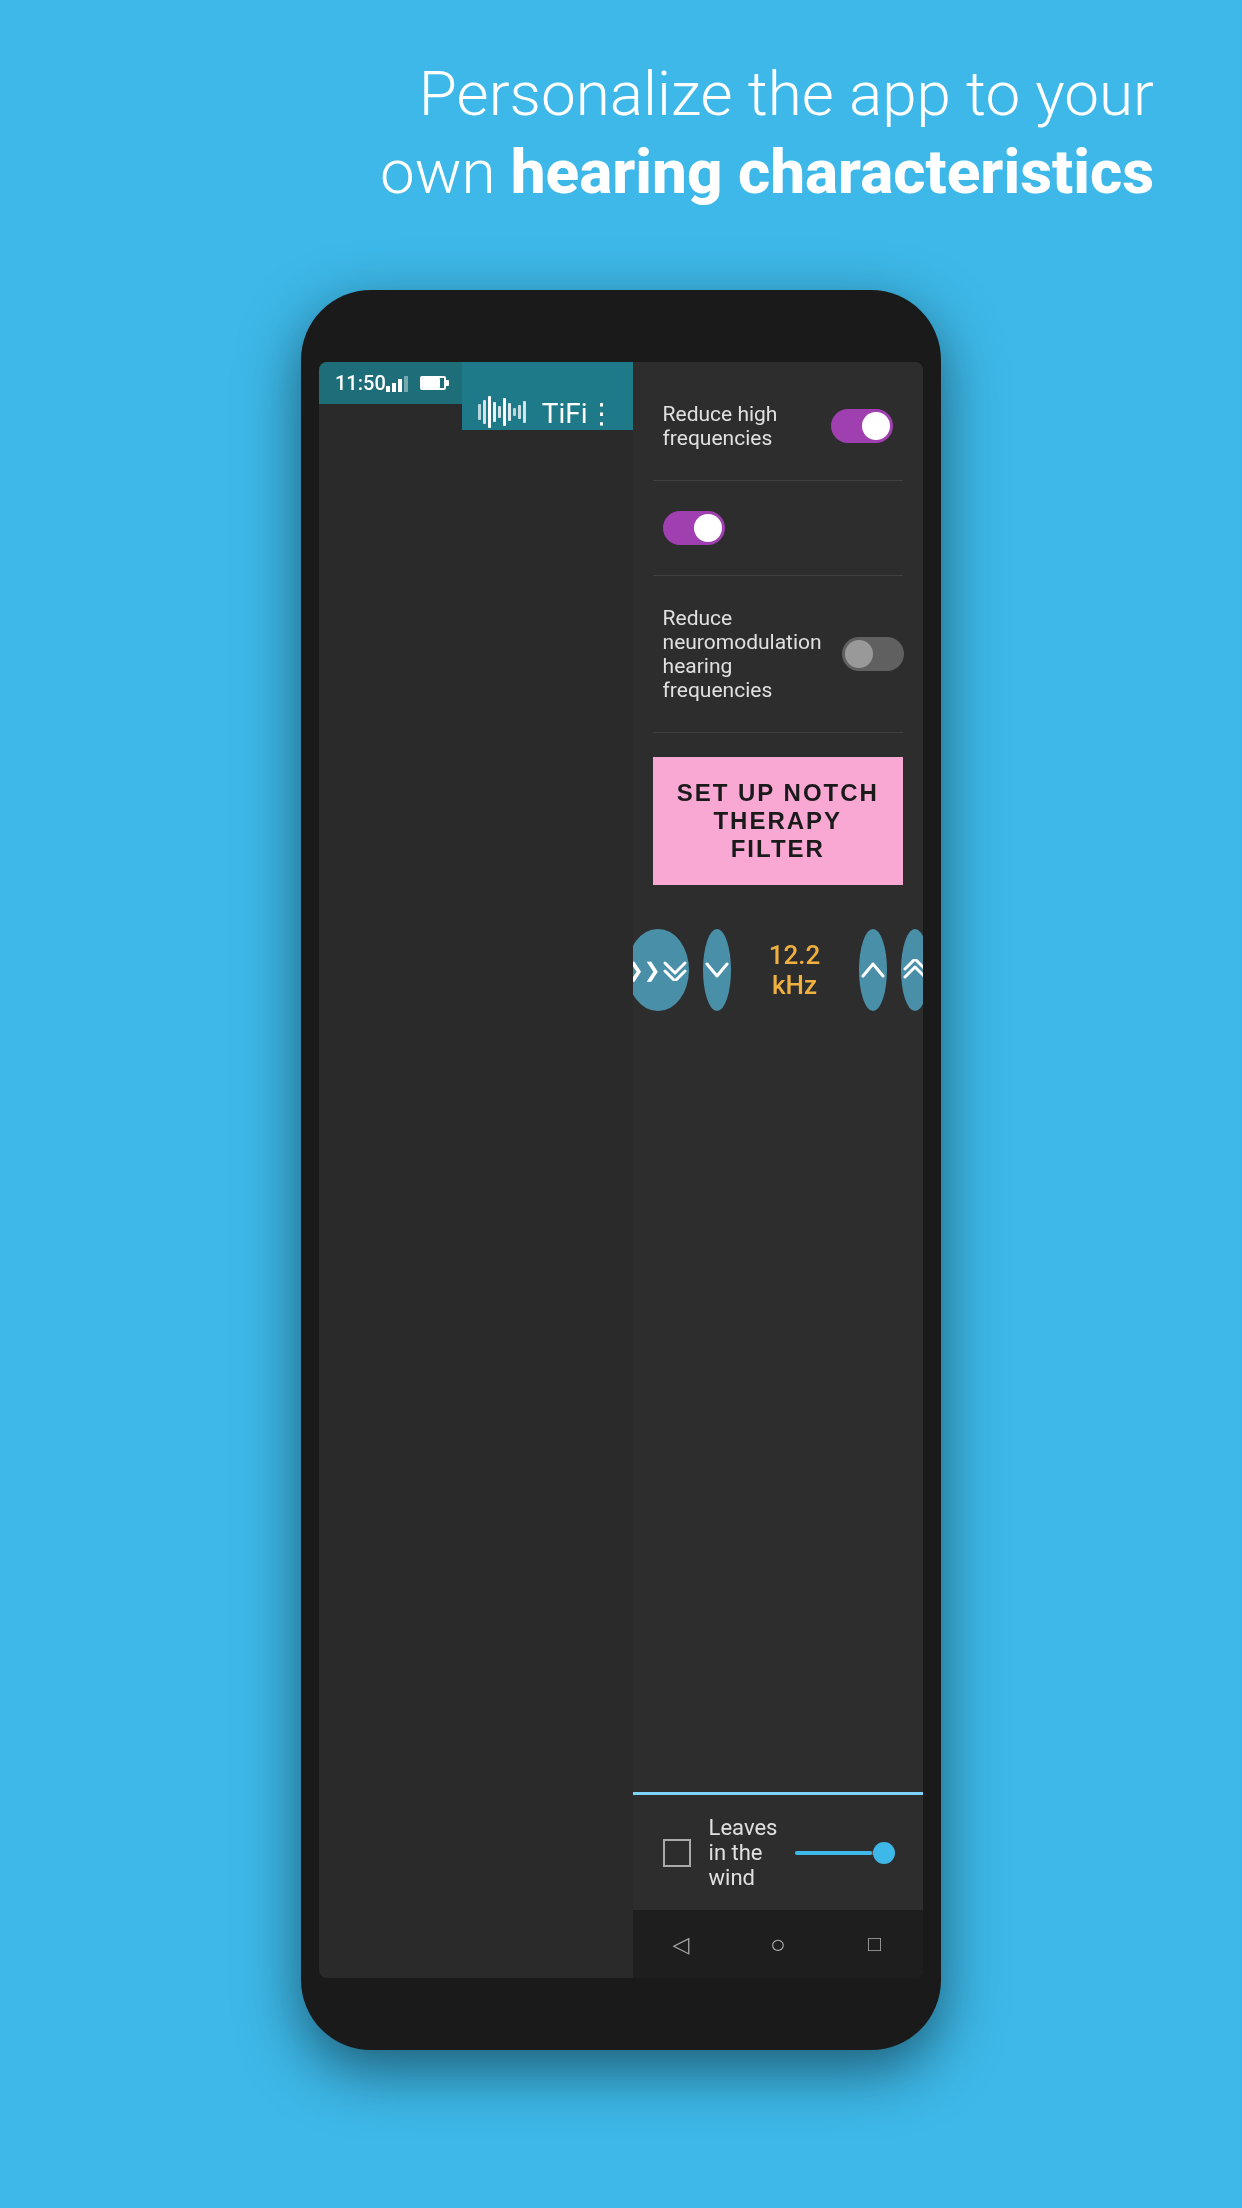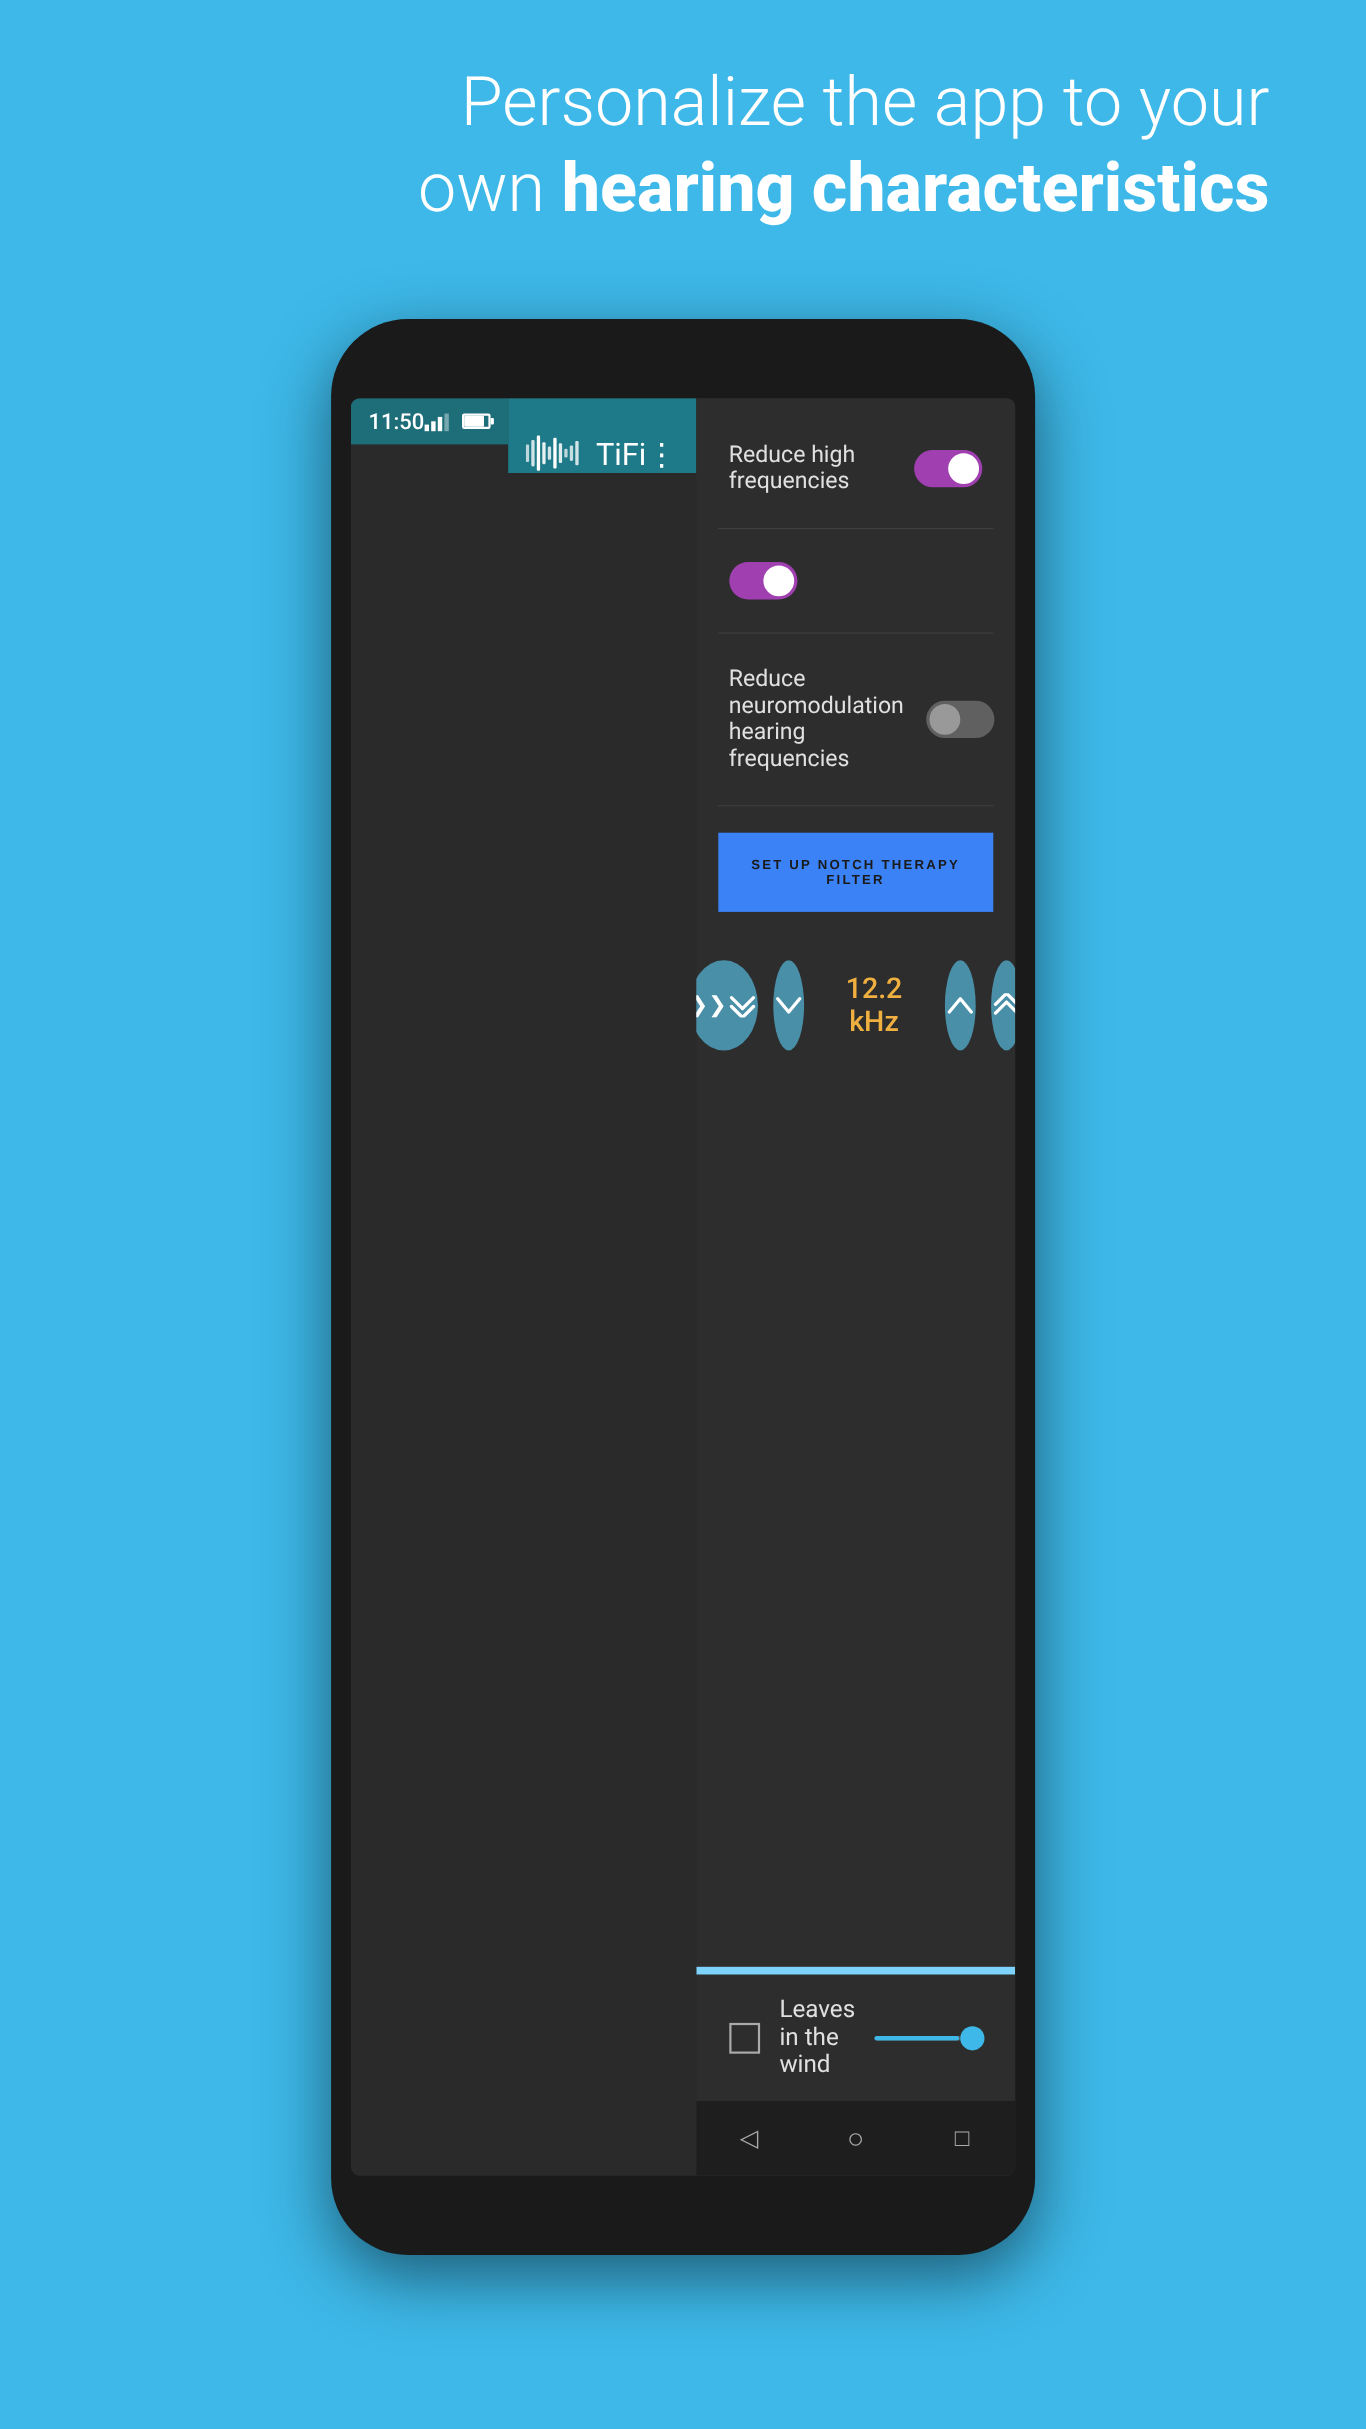--- a/index.html
+++ b/index.html
@@ -190,24 +190,24 @@
       background: #999;
       left: 3px;
     }
 
     
     .notch-button-container {
       padding: 24px 20px;
     }
     .notch-button {
       width: 100%;
-      background: #3b82f6;
+      background: #f9a8d4;
       border: none;
       color: #1a1a1a;
-      font-size: 12px;
+      font-size: 24px;
       font-weight: 700;
       letter-spacing: 2px;
       padding: 22px;
       cursor: pointer;
       text-transform: uppercase;
     }
 
     
     .freq-controls {
       display: flex;
@@ -411,21 +411,21 @@
         <button class="freq-btn">
           <svg width="28" height="22" viewBox="0 0 28 22">
             <polyline points="4,18 14,8 24,18" fill="none" stroke="white" stroke-width="3" stroke-linecap="round" stroke-linejoin="round"></polyline>
             <polyline points="4,10 14,0 24,10" fill="none" stroke="white" stroke-width="3" stroke-linecap="round" stroke-linejoin="round"></polyline>
           </svg>
         </button>
       </div>
 
       <div style="flex:1;"></div>
 
-      <div style="padding: 20px 30px 20px; border-top: 7px solid #7dd3fc;">
+      <div style="padding: 20px 30px 20px; border-top: 3px solid #7dd3fc;">
         <div class="music-row">
           <div class="checkbox"></div>
           <span class="music-label">Leaves in the wind</span>
           <div class="slider-container">
             <div class="slider-track">
               <div class="slider-fill"></div>
               <div class="slider-thumb"></div>
             </div>
           </div>
         </div>

